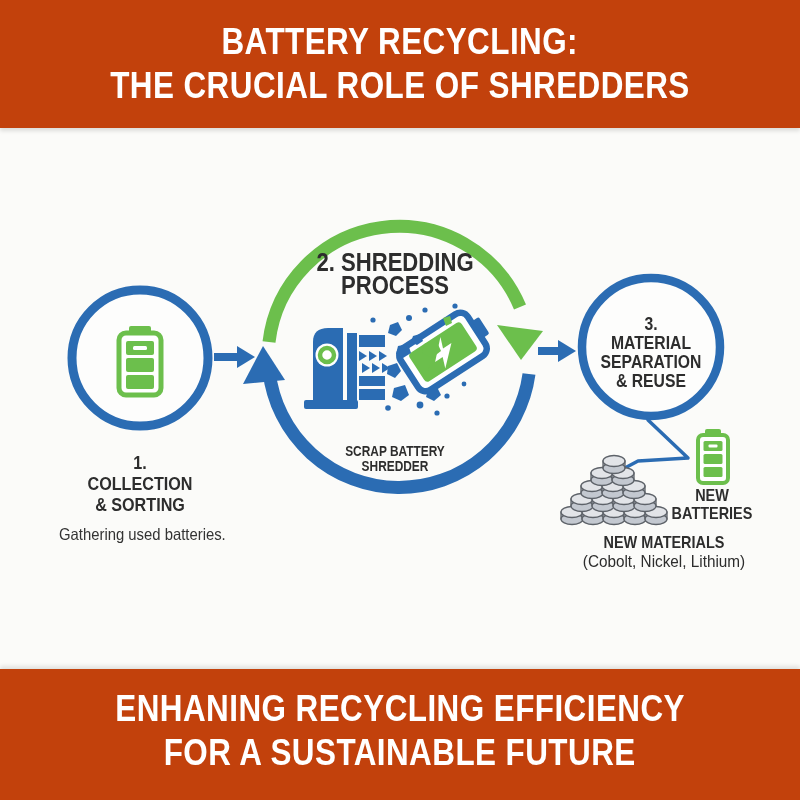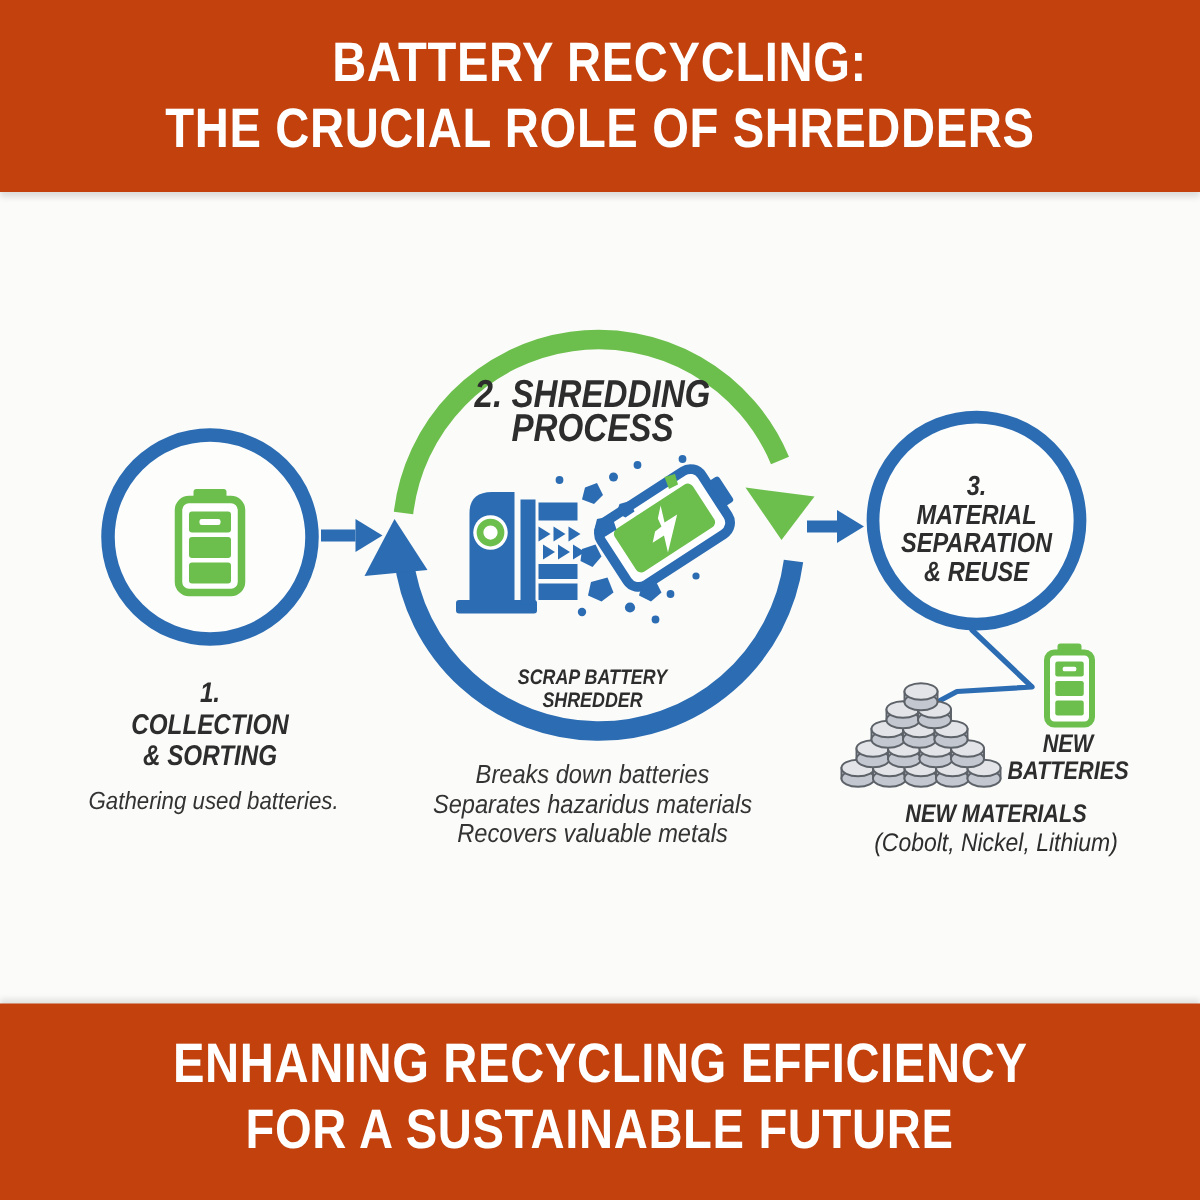--- a/index.html
+++ b/index.html
@@ -7,21 +7,21 @@
        font-family:"Liberation Sans","DejaVu Sans",sans-serif;}
   .canvas{position:relative;width:800px;height:800px;background:#fbfbf9;}
 
   .banner{position:absolute;left:0;width:800px;background:#c2410c;color:#ffffff;
           display:flex;flex-direction:column;align-items:center;justify-content:center;}
   .banner-top{top:0;height:128px;box-shadow:0 3px 4px rgba(0,0,0,0.12);}
   .banner-bottom{top:669px;height:131px;box-shadow:0 -3px 4px rgba(0,0,0,0.10);padding-bottom:8px;box-sizing:border-box;}
   .banner .bline{font-size:37px;font-weight:700;line-height:44px;white-space:nowrap;
                  transform:scaleX(0.85);letter-spacing:0.5px;}
 
-  .txt{position:absolute;text-align:center;color:#2d2d2d;font-style:italic;}
+  .txt{position:absolute;text-align:center;color:#2d2d2d;}
   .cond{display:block;white-space:nowrap;transform:scaleX(0.85);transform-origin:50% 50%;}
   .cond2{display:block;white-space:nowrap;transform:scaleX(0.90);transform-origin:50% 50%;}
   .bold{font-weight:700;}
 
   #step2-title{left:295px;top:251px;width:200px;font-size:26px;line-height:23px;}
   #machine-label{left:315px;top:444px;width:160px;font-size:14px;line-height:15px;}
   #bullets{left:265px;top:507px;width:260px;font-size:17.5px;line-height:19.5px;color:#333;}
   #step1-text{left:50px;top:452px;width:180px;font-size:19px;line-height:21px;}
   #step1-text .caption{font-size:16.5px;font-weight:400;margin-top:9px;color:#333;}
   #step3-text{left:576px;top:314px;width:150px;font-size:18.5px;line-height:19px;}
@@ -227,25 +227,20 @@
   <div class="txt bold" id="step2-title">
     <span class="cond">2. SHREDDING</span>
     <span class="cond">PROCESS</span>
   </div>
 
   <div class="txt bold" id="machine-label">
     <span class="cond">SCRAP BATTERY</span>
     <span class="cond">SHREDDER</span>
   </div>
 
-  <div class="txt" id="bullets">
-    <span class="cond2">Breaks down batteries</span>
-    <span class="cond2">Separates hazaridus materials</span>
-    <span class="cond2">Recovers valuable metals</span>
-  </div>
 
   <div class="txt bold" id="step1-text">
     <span class="cond">1.</span>
     <span class="cond">COLLECTION</span>
     <span class="cond">&amp; SORTING</span>
     <span class="cond2 caption">Gathering used batteries.</span>
   </div>
 
   <div class="txt bold" id="step3-text">
     <span class="cond">3.</span>

